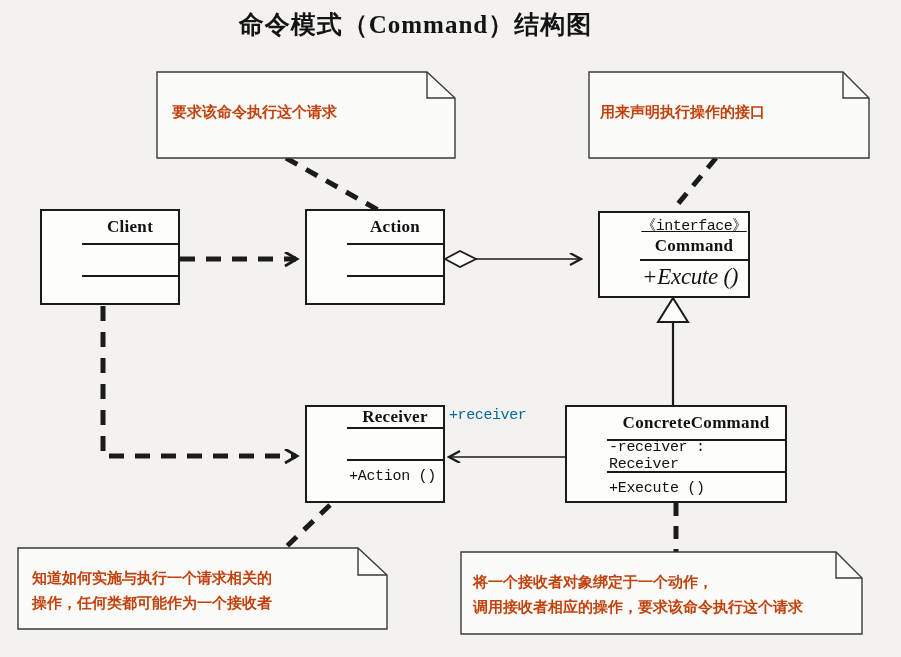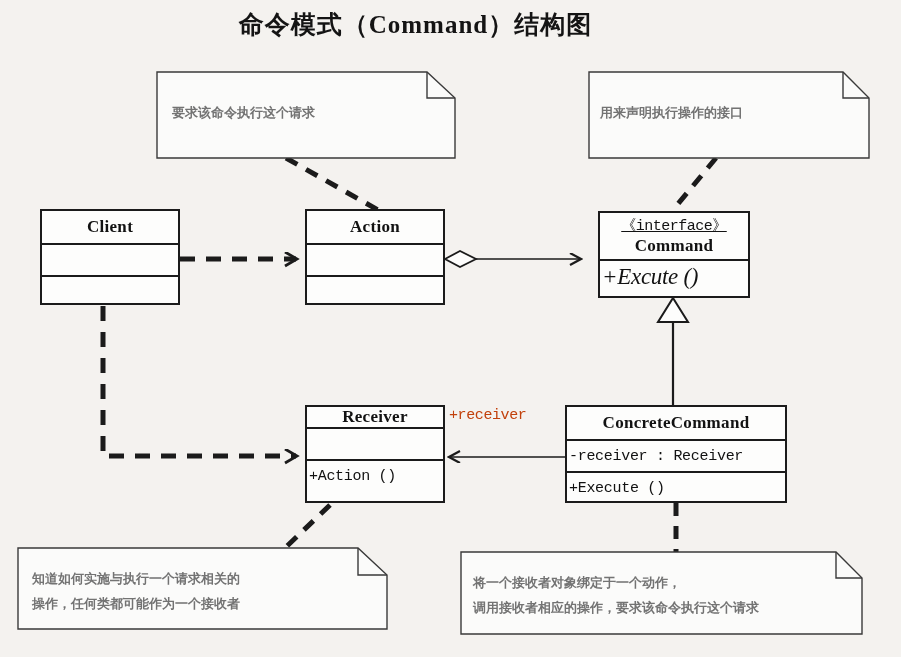--- a/index.html
+++ b/index.html
@@ -26,20 +26,21 @@
     position:absolute;
     background:#fdfdfc;
     border:2px solid #1b1b1b;
     box-sizing:border-box;
   }
   .uml-row{
     box-sizing:border-box;
     display:flex;align-items:center;
     padding:0 2px;
     color:#121212;
+    margin-left:40px;
   }
   .uml-row.sep{border-top:2px solid #1b1b1b;}
   .uml-title{
     justify-content:center;
     font-weight:bold;
     font-family:"Liberation Serif", serif;
     font-size:17px;
     letter-spacing:0.3px;
   }
   .uml-stereo{
@@ -52,31 +53,31 @@
     font-family:"Liberation Mono", monospace;
     font-size:15px;
     letter-spacing:-0.3px;
   }
   .uml-mem.italic{font-style:italic;font-family:Liberation Serif, serif;font-size:23px;}
   .uml-empty{}
   .note-text{
     position:absolute;
     font-family:"Liberation Serif", serif;
     font-weight:bold;
-    font-size:13px;
+    font-size:15px;
     line-height:25px;
-    color:#737373;
+    color:#c2410c;
     white-space:pre-line;
   }
 
   .edge-label{
     position:absolute;
     font-family:"Liberation Mono", monospace;
     font-size:15px;
-    color:#c2410c;
+    color:#0369a1;
     letter-spacing:-0.4px;
   }
 </style>
 </head>
 <body>
 
 <div id="stage">
 
   <div class="title">命令模式（Command）结构图</div>
 

